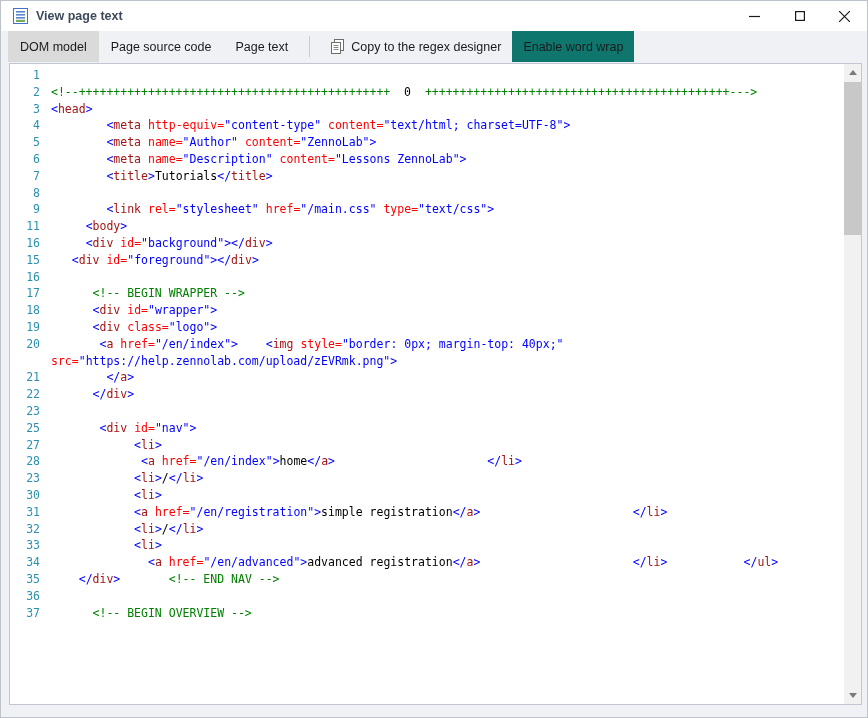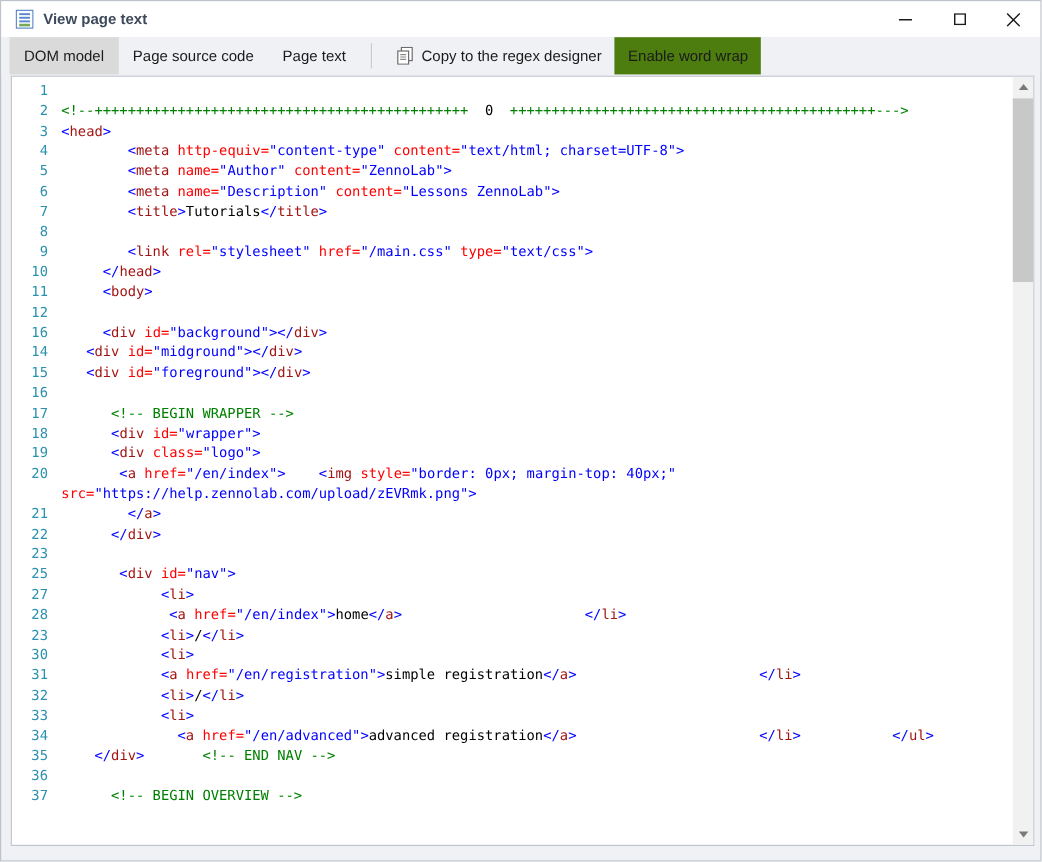--- a/index.html
+++ b/index.html
@@ -12,21 +12,21 @@
   .title{font-size:12.5px;font-weight:bold;color:#3d4a5c;}
   .win-controls{margin-left:auto;display:flex;height:30px;}
   .win-btn{width:45px;height:30px;display:flex;align-items:center;justify-content:center;cursor:default;}
   
   .toolbar{height:31px;background:#eff1f4;display:flex;align-items:stretch;padding-left:7px;
            font-size:12.5px;color:#1b1b1b;}
   .tab{display:flex;align-items:center;padding:0 12px;white-space:nowrap;}
   .tab.selected{background:#dadada;}
   .tb-sep{width:1px;background:#c9ccd3;margin:5px 9px;}
   .tb-btn{display:flex;align-items:center;gap:6px;padding:0 11px;white-space:nowrap;}
-  .tb-btn.selected{background:#4d7c0f;}
+  .tb-btn.selected{background:#0f766e;}
   
   .content{position:absolute;left:8px;top:62px;width:853px;height:642px;background:#ffffff;
            border:1px solid #c3c6d0;display:flex;}
   .code-wrap{width:834px;height:100%;overflow:hidden;padding-top:3px;
              font-family:"DejaVu Sans Mono",monospace;font-size:11.5px;line-height:16.8px;}
   .crow{display:flex;min-height:16.8px;}
   .ln{flex:none;width:30px;text-align:right;color:#2b91af;}
   .lc{flex:1;margin-left:11px;white-space:pre-wrap;overflow-wrap:normal;word-break:normal;}
   .s-b{color:#0000ff;}   
   .s-t{color:#a31515;}   
@@ -136,38 +136,26 @@
         </div>
         <div class="crow">
           <span class="ln">8</span>
           <span class="lc"></span>
         </div>
         <div class="crow">
           <span class="ln">9</span>
           <span class="lc"><span class="s-x">        </span><span class="s-b">&lt;</span><span class="s-t">link</span><span class="s-x"> </span><span class="s-a">rel=</span><span class="s-b">"stylesheet"</span><span class="s-x"> </span><span class="s-a">href=</span><span class="s-b">"/main.css"</span><span class="s-x"> </span><span class="s-a">type=</span><span class="s-b">"text/css"</span><span class="s-b">&gt;</span></span>
         </div>
         <div class="crow">
-          <span class="ln">10</span>
-          <span class="lc"><span class="s-x">     </span><span class="s-b">&lt;/</span><span class="s-t">head</span><span class="s-b">&gt;</span></span>
-        </div>
-        <div class="crow">
           <span class="ln">11</span>
           <span class="lc"><span class="s-x">     </span><span class="s-b">&lt;</span><span class="s-t">body</span><span class="s-b">&gt;</span></span>
         </div>
         <div class="crow">
-          <span class="ln">12</span>
-          <span class="lc"></span>
-        </div>
-        <div class="crow">
           <span class="ln">16</span>
           <span class="lc"><span class="s-x">     </span><span class="s-b">&lt;</span><span class="s-t">div</span><span class="s-x"> </span><span class="s-a">id=</span><span class="s-b">"background"</span><span class="s-b">&gt;&lt;/</span><span class="s-t">div</span><span class="s-b">&gt;</span></span>
-        </div>
-        <div class="crow">
-          <span class="ln">14</span>
-          <span class="lc"><span class="s-x">   </span><span class="s-b">&lt;</span><span class="s-t">div</span><span class="s-x"> </span><span class="s-a">id=</span><span class="s-b">"midground"</span><span class="s-b">&gt;&lt;/</span><span class="s-t">div</span><span class="s-b">&gt;</span></span>
         </div>
         <div class="crow">
           <span class="ln">15</span>
           <span class="lc"><span class="s-x">   </span><span class="s-b">&lt;</span><span class="s-t">div</span><span class="s-x"> </span><span class="s-a">id=</span><span class="s-b">"foreground"</span><span class="s-b">&gt;&lt;/</span><span class="s-t">div</span><span class="s-b">&gt;</span></span>
         </div>
         <div class="crow">
           <span class="ln">16</span>
           <span class="lc"></span>
         </div>
         <div class="crow">

